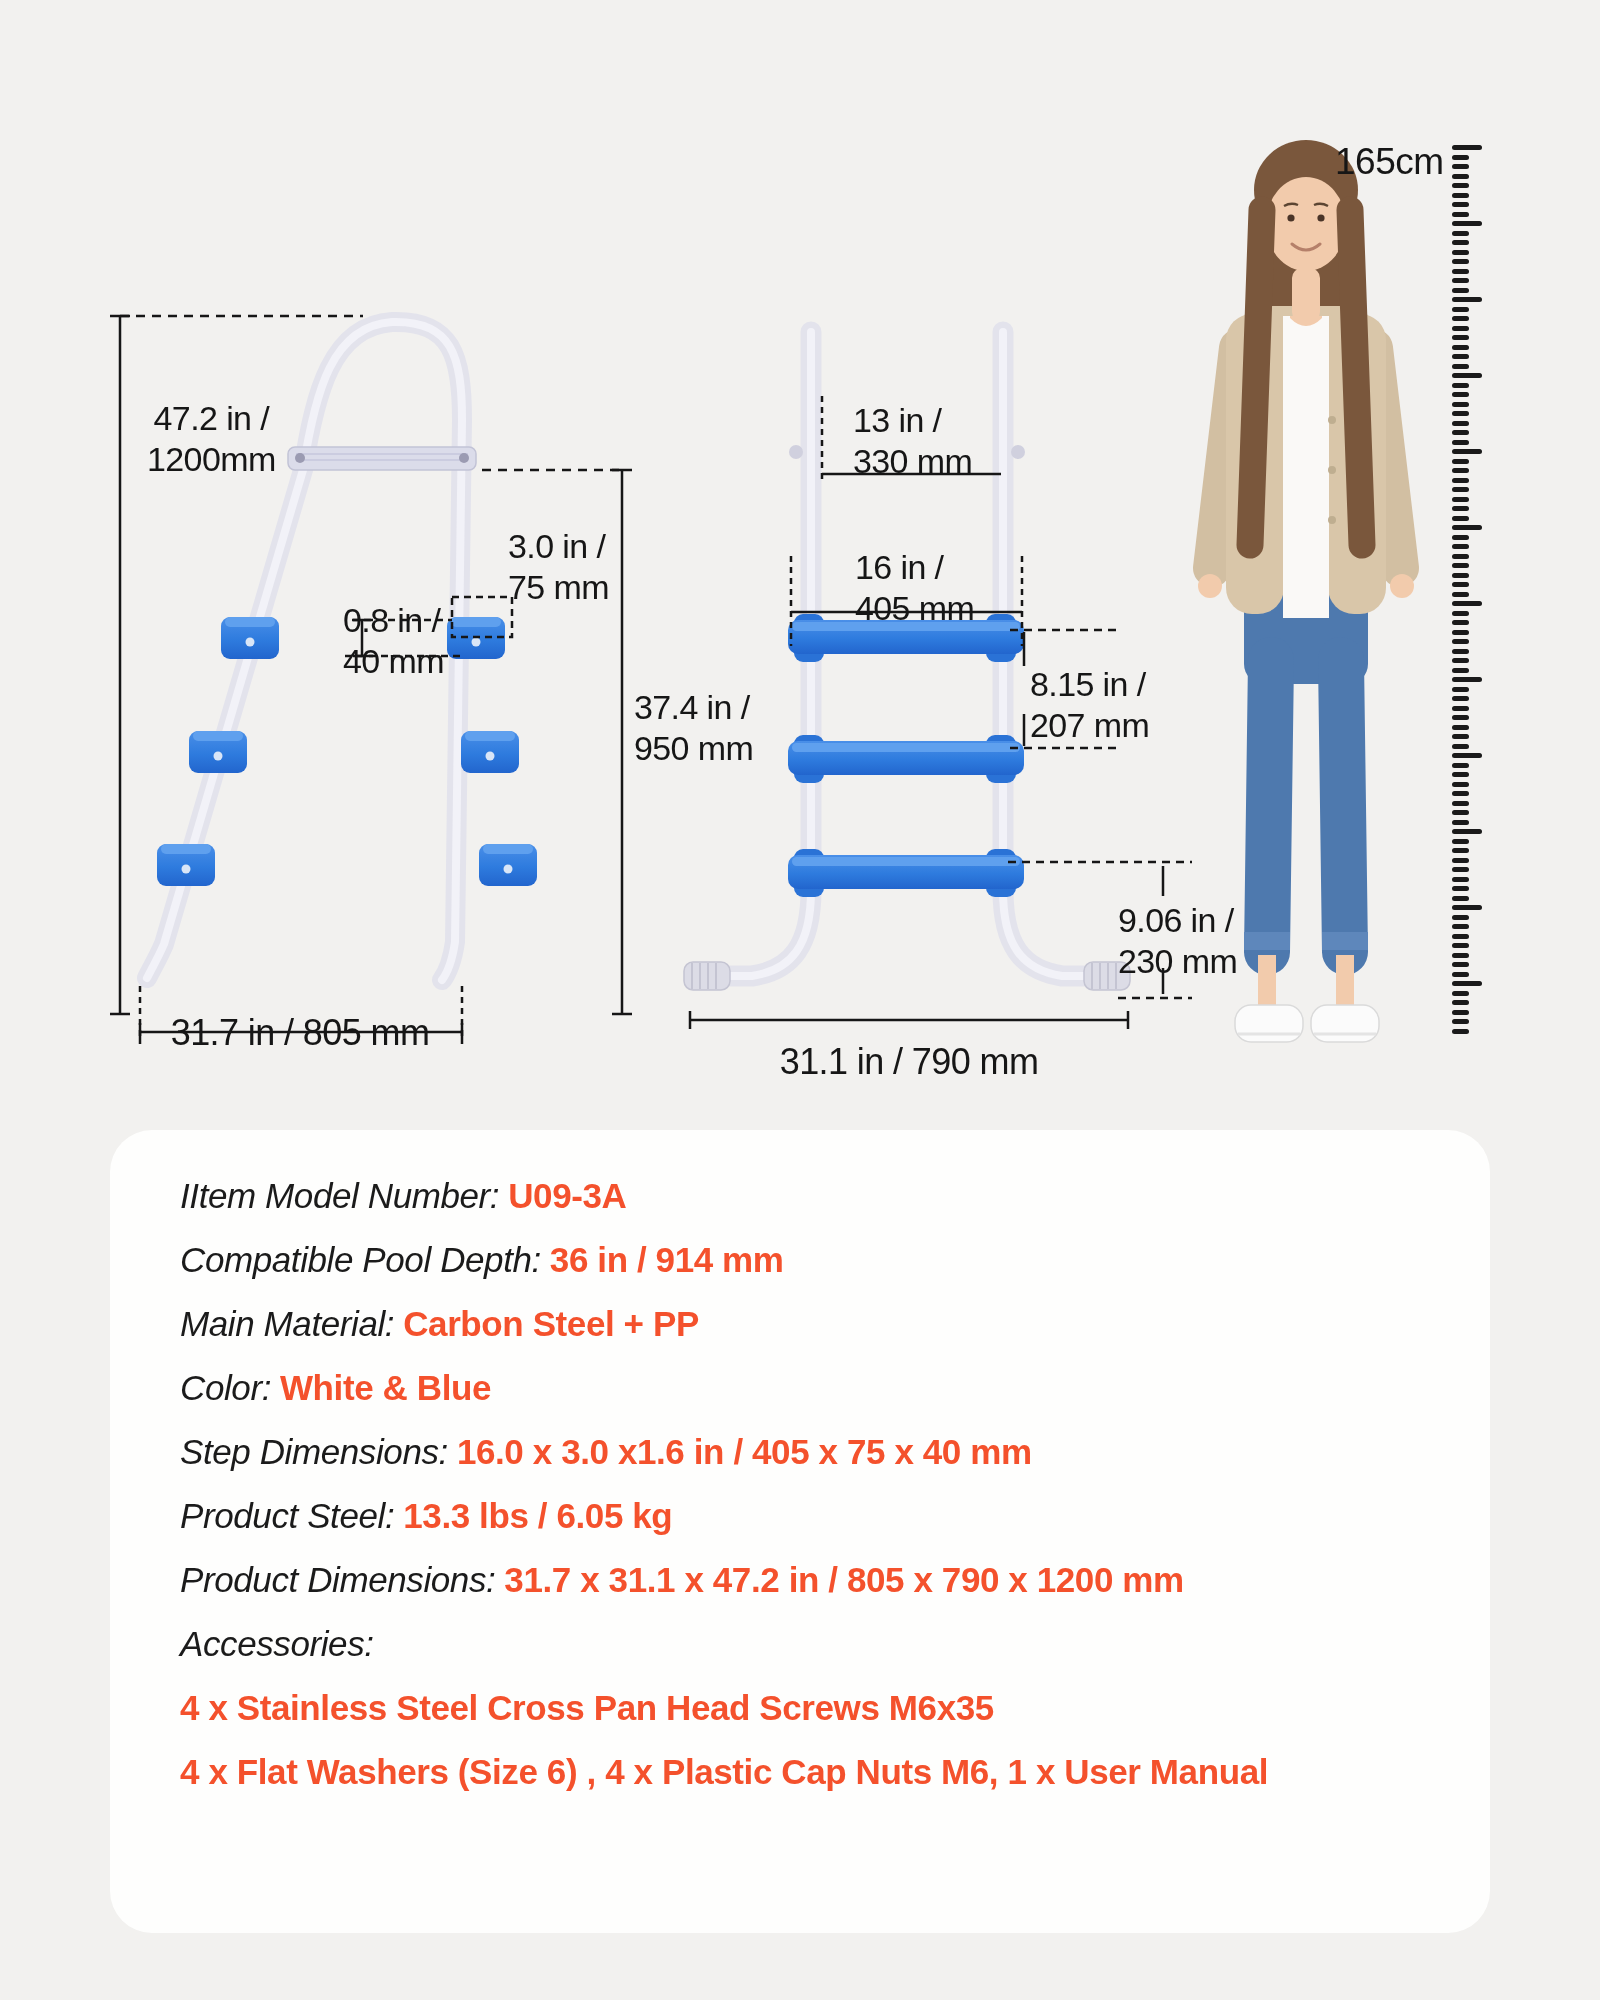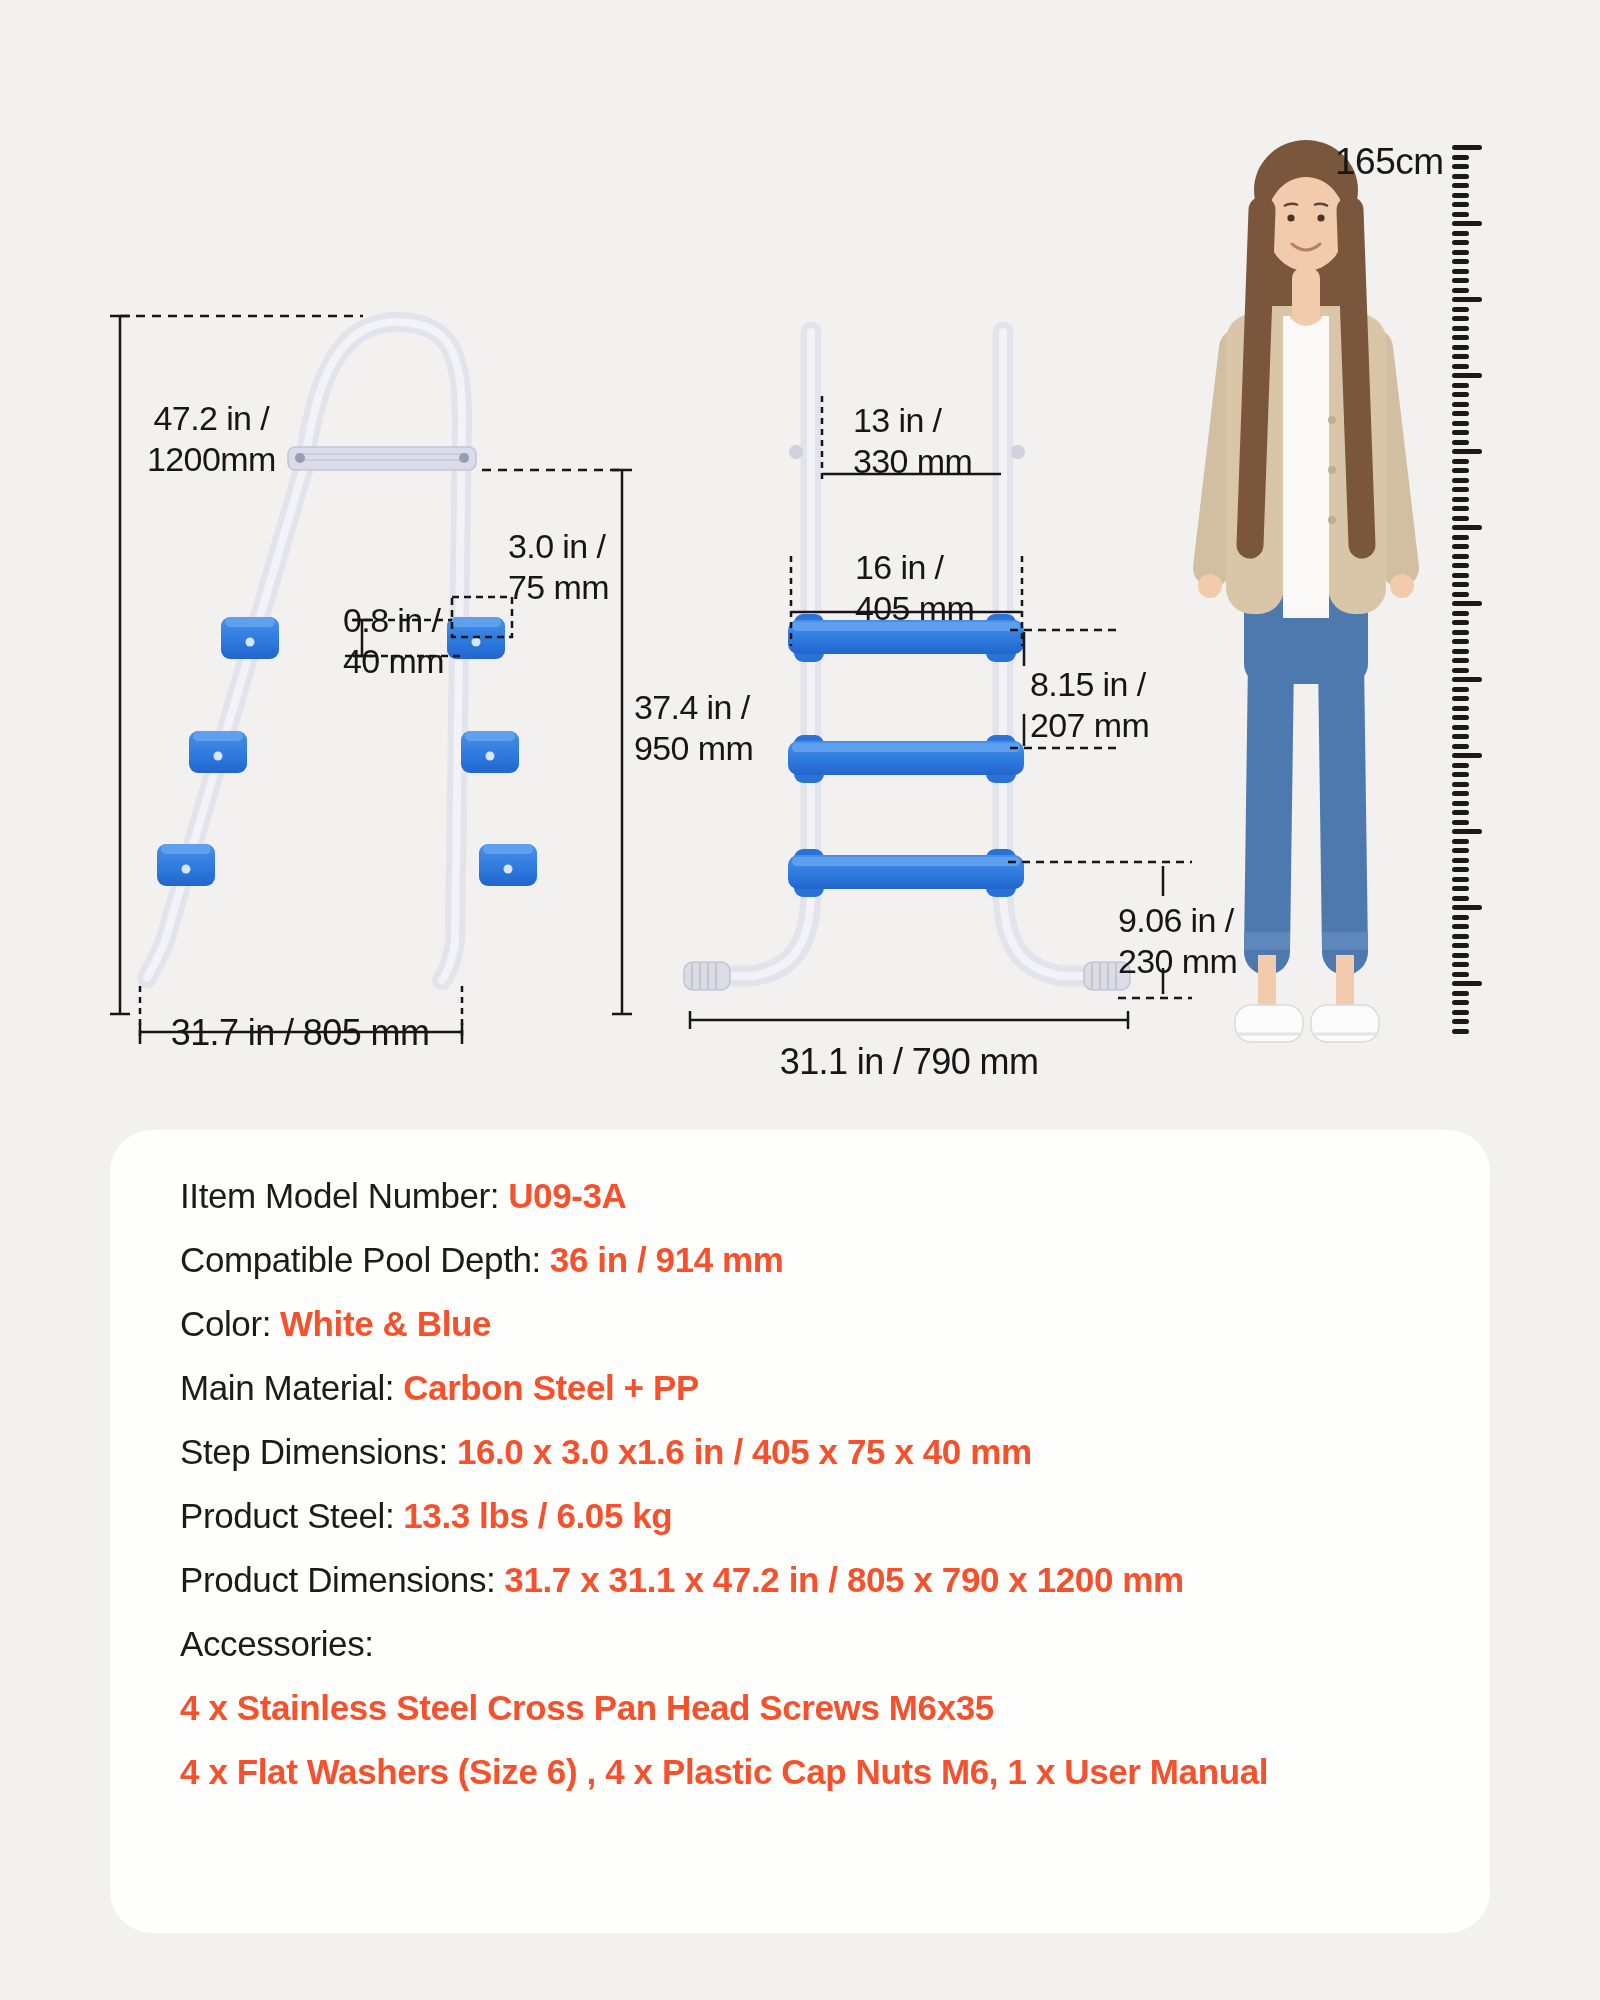--- a/index.html
+++ b/index.html
@@ -17,21 +17,21 @@
   .dim span{display:block;}
   .dim.center{text-align:center;transform:translateX(-50%);font-size:36px;}
   .height-label{position:absolute;font-size:37px;letter-spacing:-0.5px;color:var(--ink);}
   .ruler{position:absolute;left:1452px;top:145px;width:40px;height:890px;}
   .ruler .tick{position:absolute;left:0;height:5px;width:17px;background:#1A1A1A;border-radius:2.5px;}
   .ruler .tick.long{width:30px;}
   .spec-card{position:absolute;left:110px;top:1130px;width:1380px;height:803px;
              background:var(--card);border-radius:42px;box-sizing:border-box;
              padding:46px 60px 0 70px;}
   .spec-row{font-size:35px;line-height:40px;margin-bottom:24px;letter-spacing:-0.4px;white-space:nowrap;}
-  .spec-label{color:#1B1B1B;}
+  .spec-label{color:#1B1B1B;font-style:italic;}
   .spec-value{color:var(--accent);font-weight:bold;margin-left:9px;}
   .spec-value.no-label{margin-left:0;}
 </style>
 </head>
 <body>
 
 <div class="stage">
 
   <svg class="diagram-svg" width="1600" height="1110" viewBox="0 0 1600 1110">
     <defs>
@@ -380,28 +380,28 @@
     <span class="spec-label">IItem Model Number:</span><span class="spec-value">U09-3A</span>
   </div>
 
   <div class="spec-row">
     <span class="spec-label">Compatible Pool Depth:</span><span class="spec-value">36 in / 914 mm</span>
   </div>
 
 
 
   <div class="spec-row">
+    <span class="spec-label">Main Material:</span><span class="spec-value">Carbon Steel + PP</span>
+  </div>
+
+  <div class="spec-row">
     <span class="spec-label">Color:</span><span class="spec-value">White &amp; Blue</span>
   </div>
 
   <div class="spec-row">
-    <span class="spec-label">Main Material:</span><span class="spec-value">Carbon Steel + PP</span>
-  </div>
-
-  <div class="spec-row">
     <span class="spec-label">Step Dimensions:</span><span class="spec-value">16.0 x 3.0 x1.6 in / 405 x 75 x 40 mm</span>
   </div>
 
   <div class="spec-row">
     <span class="spec-label">Product Steel:</span><span class="spec-value">13.3 lbs / 6.05 kg</span>
   </div>
 
   <div class="spec-row">
     <span class="spec-label">Product Dimensions:</span><span class="spec-value">31.7 x 31.1 x 47.2 in / 805 x 790 x 1200 mm</span>
   </div>

